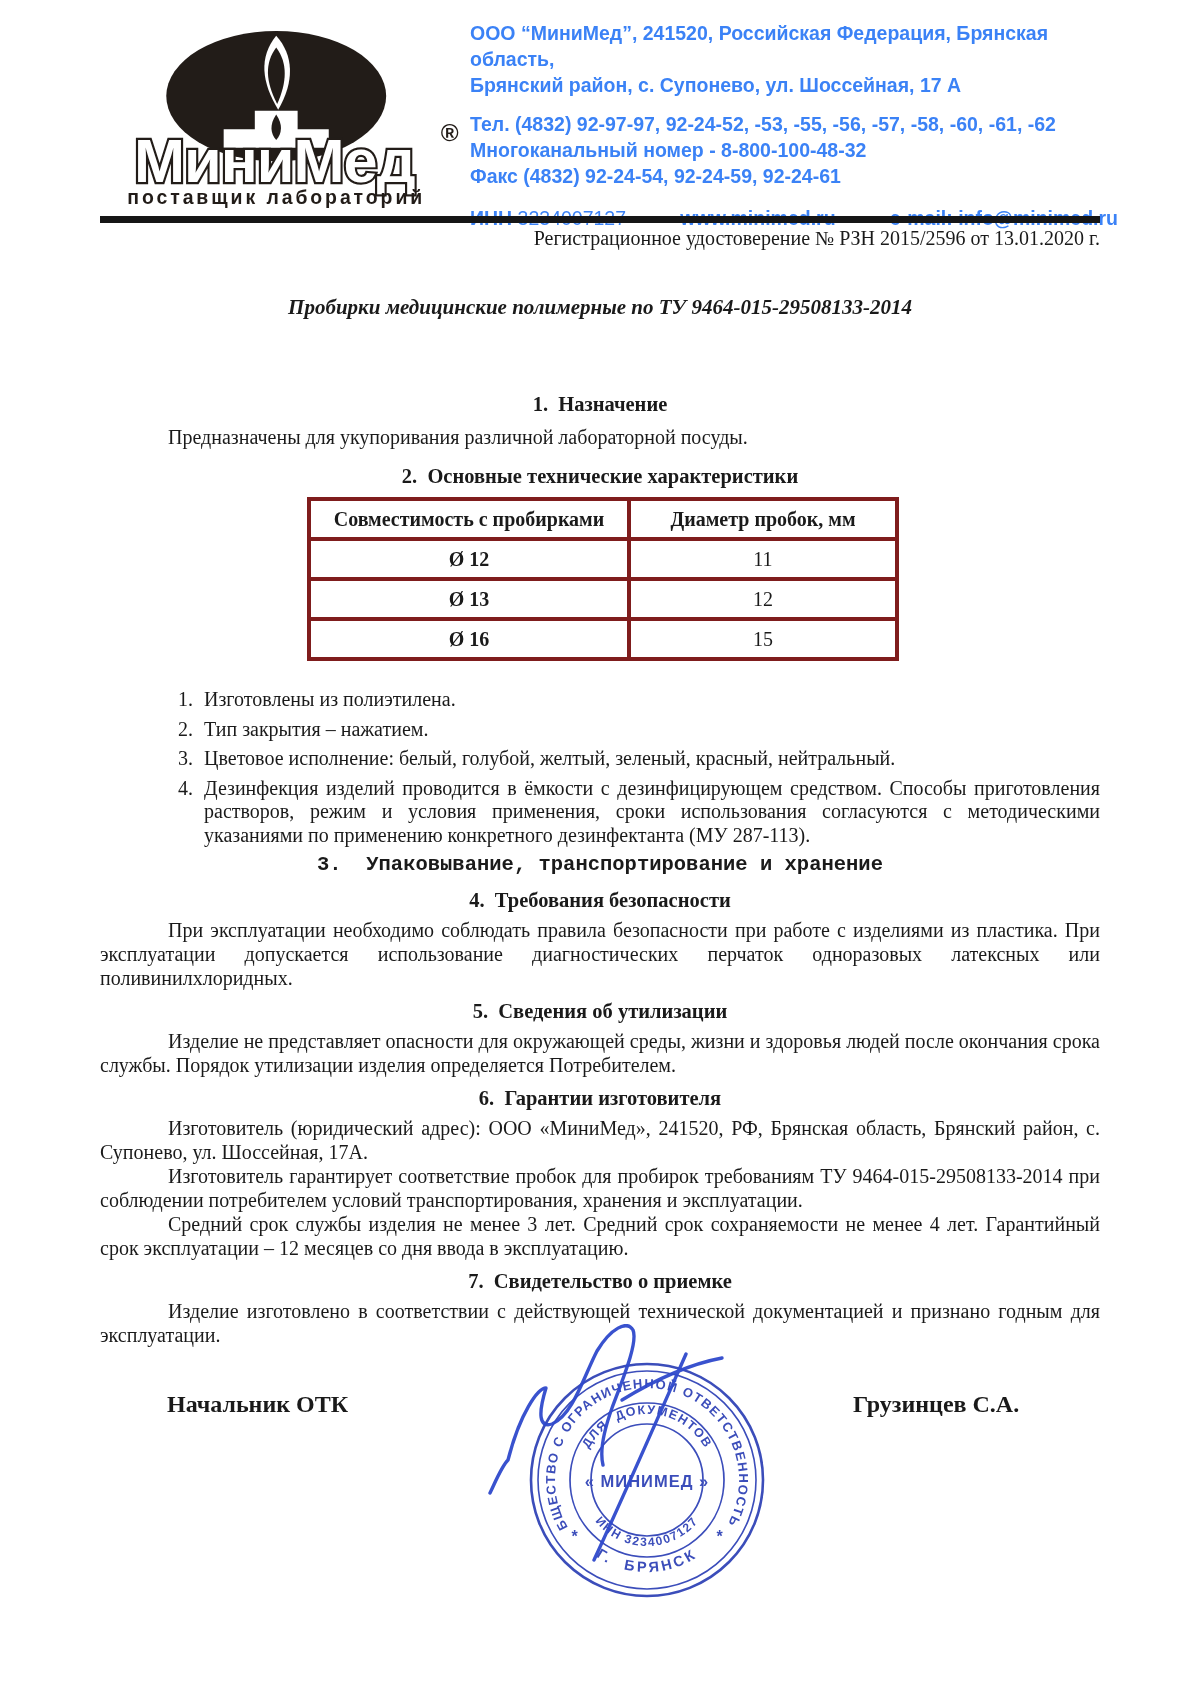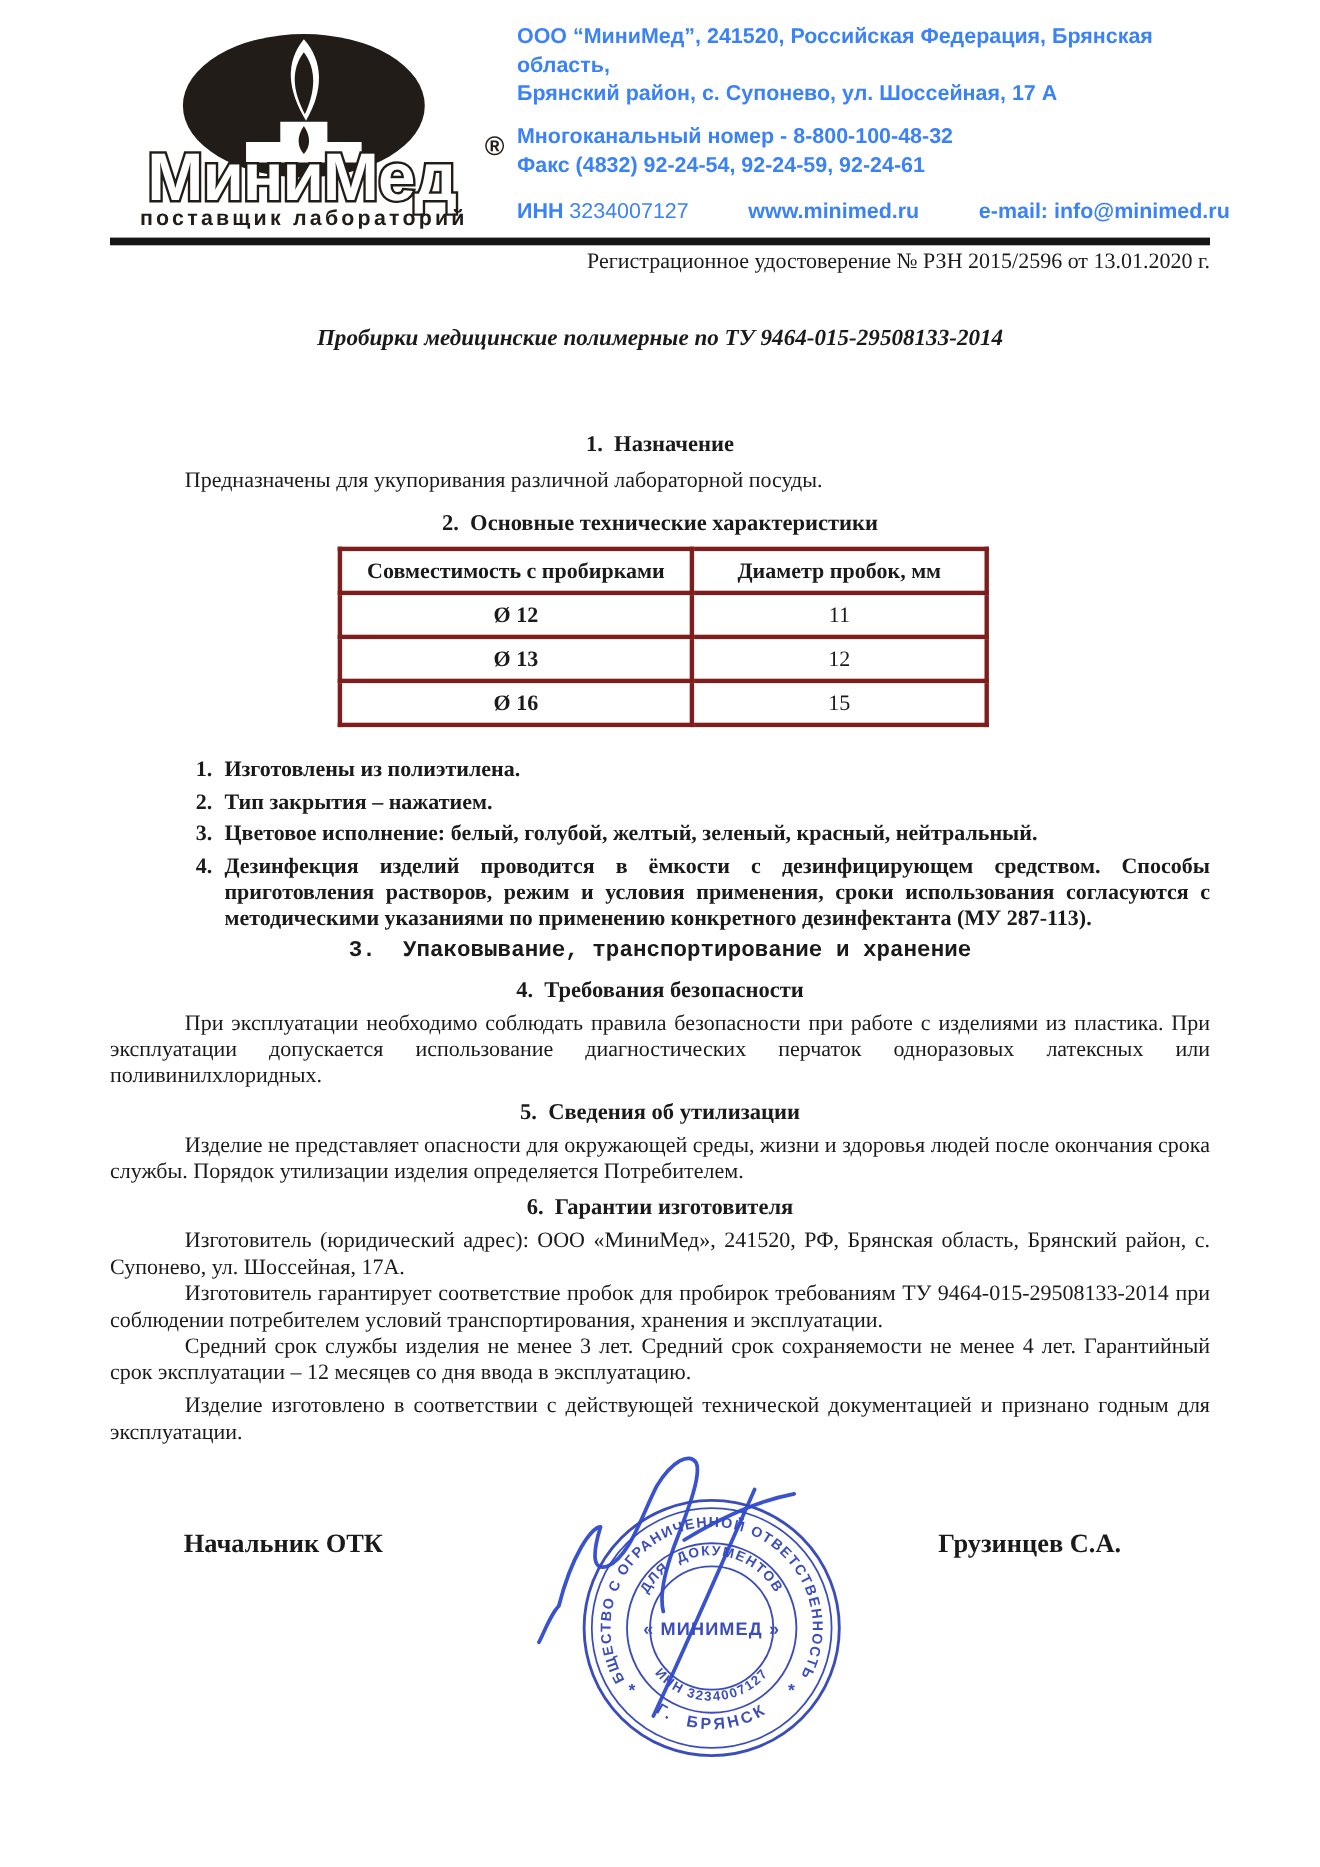--- a/index.html
+++ b/index.html
@@ -32,21 +32,21 @@
   .h2 { margin-top:15px; }
   table.spec { border-collapse:collapse; margin:9px 0 0 207px; }
   table.spec th, table.spec td {
     border:4px solid #7f1d1d; text-align:center; vertical-align:middle;
     height:36px; padding:0 6px; font-size:20px;
   }
   table.spec th { width:304px; font-weight:bold; }
   table.spec th:last-child { width:252px; }
   table.spec td.dia { font-weight:bold; }
   ul.features { margin:27px 0 0 0; padding-left:98px; text-align:justify; }
-  ul.features li { margin-bottom:6px; line-height:23.5px; padding-left:6px;font-weight:bold; }
+  ul.features li { margin-bottom:6px; line-height:23.5px; padding-left:6px; }
   .para { text-align:justify; text-indent:68px; margin:6px 0 0 0; }
   .para.cont { text-indent:68px; margin-top:0; }
   .h3 { margin-top:1px;font-family:Liberation Mono, monospace; } .h4 { margin-top:11px; } .h5 { margin-top:9px; }
   .h6 { margin-top:9px; } .h7 { margin-top:9px; }
   
   .sig-left  { position:absolute; left:167px; top:1391px; font-size:24px; font-weight:bold; }
   .sig-right { position:absolute; left:853px; top:1391px; font-size:24px; font-weight:bold; }
   .stamp-box { position:absolute; left:527px; top:1360px; width:240px; height:240px; opacity:.92; }
   .sign-box  { position:absolute; left:470px; top:1288px; width:300px; height:300px; opacity:.95; }
   .stamp-box text { font-family:"Liberation Sans","DejaVu Sans",sans-serif; font-weight:bold; }
@@ -68,20 +68,21 @@
       <text x="172" y="181" text-anchor="middle" font-family="Liberation Sans, DejaVu Sans, sans-serif" font-size="20" font-weight="bold" letter-spacing="3" fill="#221c18">поставщик лабораторий</text>
     </svg>
   </div>
 
   <div class="contact">
     <div class="block">
       <div>ООО “МиниМед”, 241520, Российская Федерация, Брянская область,</div>
       <div>Брянский район, с. Супонево, ул. Шоссейная, 17 А</div>
     </div>
     <div class="block">
+      <div>Тел. (4832) 92-97-97, 92-24-52, -53, -55, -56, -57, -58, -60, -61, -62</div>
       <div>Многоканальный номер - 8-800-100-48-32</div>
       <div>Факс (4832) 92-24-54, 92-24-59, 92-24-61</div>
     </div>
     <div class="inn-row">
       <span>
         <span>ИНН</span>
         <span class="num">3234007127</span>
       </span>
       <span>www.minimed.ru</span>
       <span>e-mail: info@minimed.ru</span>
@@ -134,20 +135,21 @@
     <p class="para">При эксплуатации необходимо соблюдать правила безопасности при работе с изделиями из пластика. При эксплуатации допускается использование диагностических перчаток одноразовых латексных или поливинилхлоридных.</p>
 
     <p class="sec-h h5">5.&nbsp;&nbsp;Сведения об утилизации</p>
     <p class="para">Изделие не представляет опасности для окружающей среды, жизни и здоровья людей после окончания срока службы.  Порядок утилизации изделия определяется  Потребителем.</p>
 
     <p class="sec-h h6">6.&nbsp;&nbsp;Гарантии изготовителя</p>
     <p class="para">Изготовитель (юридический адрес): ООО «МиниМед», 241520, РФ, Брянская область, Брянский район, с. Супонево, ул. Шоссейная, 17А.</p>
     <p class="para cont">Изготовитель гарантирует соответствие пробок для пробирок требованиям ТУ 9464-015-29508133-2014 при соблюдении потребителем условий транспортирования, хранения и эксплуатации.</p>
     <p class="para cont">Средний срок службы изделия не менее 3 лет. Средний срок сохраняемости не менее 4 лет. Гарантийный срок эксплуатации – 12 месяцев со дня ввода в эксплуатацию.</p>
 
+    <p class="sec-h h7">7.&nbsp;&nbsp;Свидетельство о приемке</p>
     <p class="para">Изделие  изготовлено в соответствии с действующей технической документацией и признано годным для эксплуатации.</p>
   </div>
 
   <div class="sig-left">Начальник ОТК</div>
   <div class="sig-right">Грузинцев С.А.</div>
 
   <div class="stamp-box">
     <svg viewBox="0 0 240 240" width="240" height="240">
       <g fill="none" stroke="#2b3eb5">
         <circle cx="120" cy="120" r="116" stroke-width="2.6"></circle>

